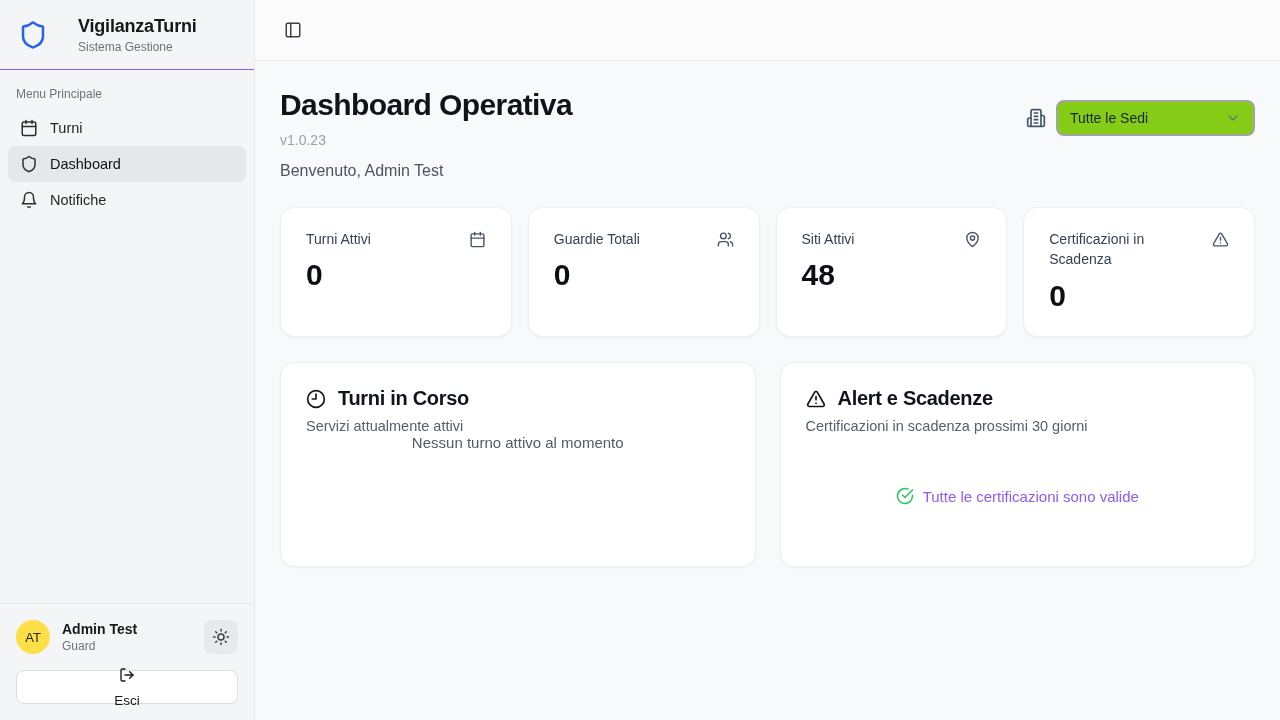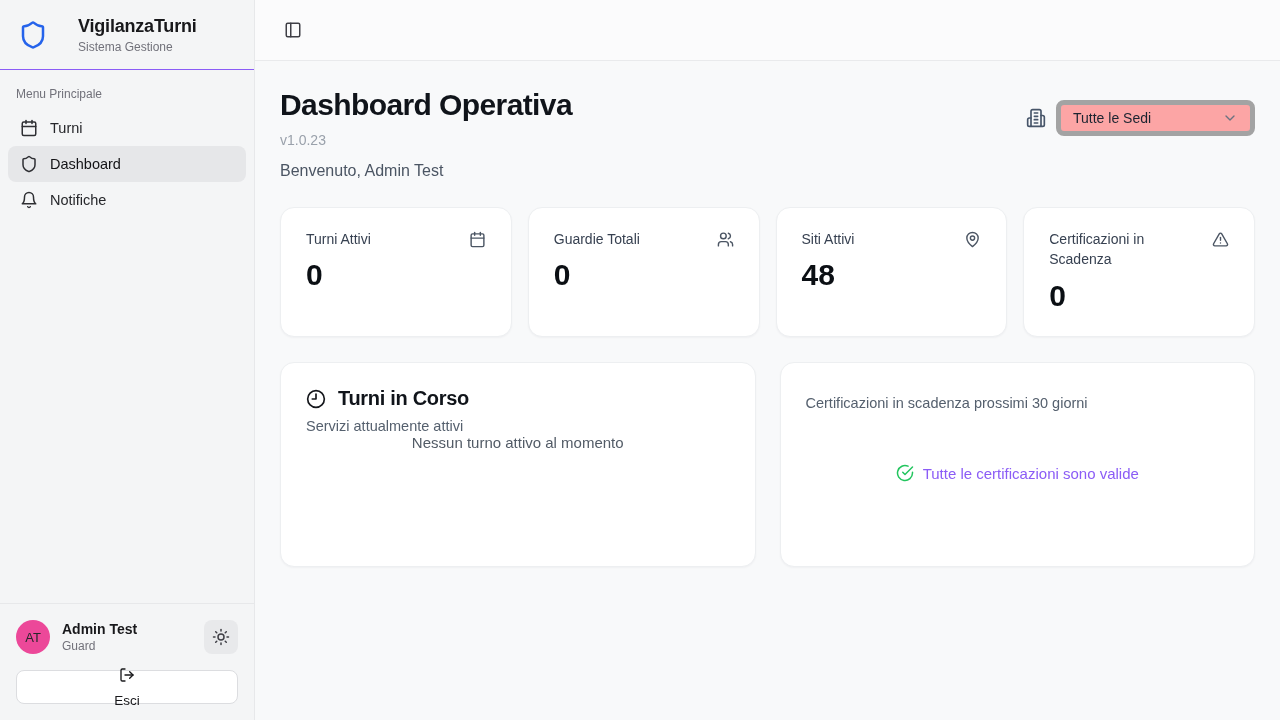--- a/index.html
+++ b/index.html
@@ -34,21 +34,21 @@
     color: #26272b; cursor: pointer; background: transparent; border: none;
     font-family: inherit; text-align: left;
   }
   .nav-item.active { background: #e6e7e9; color: #131316; }
   .nav-item .nav-ic { color: #2e2f33; }
 
   .sidebar-footer { margin-top: auto; border-top: 1px solid #e7e8ea; padding: 16px; }
   .profile-row { display: flex; align-items: center; gap: 12px; }
   .avatar {
     width: 34px; height: 34px; border-radius: 50%;
-    background: #ec4899; color: #26272b;
+    background: #fde047; color: #26272b;
     display: flex; align-items: center; justify-content: center;
     font-size: 13px; font-weight: 500;
   }
   .profile-meta { flex: 1; }
   .profile-name { font-size: 14px; font-weight: 700; color: #18181b; }
   .profile-role { font-size: 12px; color: #71717a; margin-top: 2px; }
   .theme-btn {
     width: 34px; height: 34px; border-radius: 8px;
     background: #e8e9eb; border: none; cursor: pointer;
     display: flex; align-items: center; justify-content: center;
@@ -76,21 +76,21 @@
 
   .page-header { display: flex; justify-content: space-between; align-items: flex-start; }
   .page-title { font-size: 30px; font-weight: 700; color: #10141a; letter-spacing: -0.6px; }
   .page-version { font-size: 14px; color: #9aa1ab; margin-top: 10px; }
   .page-welcome { font-size: 16px; color: #4b5563; margin-top: 14px; }
 
   .header-controls { display: flex; align-items: center; gap: 10px; margin-top: 12px; }
   .building-ic { color: #475569; }
   .site-select {
     width: 199px; height: 36px;
-    background: #fca5a5; border: 5px solid #a3a3a3; border-radius: 8px;
+    background: #84cc16; border: 2px solid #a3a3a3; border-radius: 8px;
     display: flex; align-items: center; justify-content: space-between;
     padding: 0 12px; cursor: pointer; font-family: inherit;
   }
   .site-select-value { font-size: 14px; color: #1c2430; }
   .site-select .chev { color: #6b7280; }
 
   
   .stats-grid { display: grid; grid-template-columns: repeat(4, 1fr); gap: 16px; margin-top: 27px; }
   .card {
     background: #ffffff; border: 1px solid #edeff1; border-radius: 14px;
@@ -317,20 +317,30 @@
                 <polyline points="12 6 12 12 7.5 12"></polyline>
             </svg>
           </span>
           <span class="panel-title">Turni in Corso</span>
         </div>
         <div class="panel-subtitle">Servizi attualmente attivi</div>
         <div class="panel-empty">Nessun turno attivo al momento</div>
       </div>
 
       <div class="card panel">
+        <div class="panel-title-row">
+          <span class="panel-ic">
+            <svg width="20" height="20" viewBox="0 0 24 24" fill="none" stroke="currentColor" stroke-width="2" stroke-linecap="round" stroke-linejoin="round">
+              <path d="m21.73 18-8-14a2 2 0 0 0-3.48 0l-8 14A2 2 0 0 0 4 21h16a2 2 0 0 0 1.73-3Z"></path>
+                <path d="M12 9v4"></path>
+                <path d="M12 17h.01"></path>
+            </svg>
+          </span>
+          <span class="panel-title">Alert e Scadenze</span>
+        </div>
         <div class="panel-subtitle">Certificazioni in scadenza prossimi 30 giorni</div>
         <div class="panel-success">
           <span class="success-ic">
             <svg width="18" height="18" viewBox="0 0 24 24" fill="none" stroke="currentColor" stroke-width="2" stroke-linecap="round" stroke-linejoin="round">
               <path d="M22 11.08V12a10 10 0 1 1-5.93-9.14"></path>
                 <polyline points="22 4 12 14.01 9 11.01"></polyline>
             </svg>
           </span>
           <span>Tutte le certificazioni sono valide</span>
         </div>

